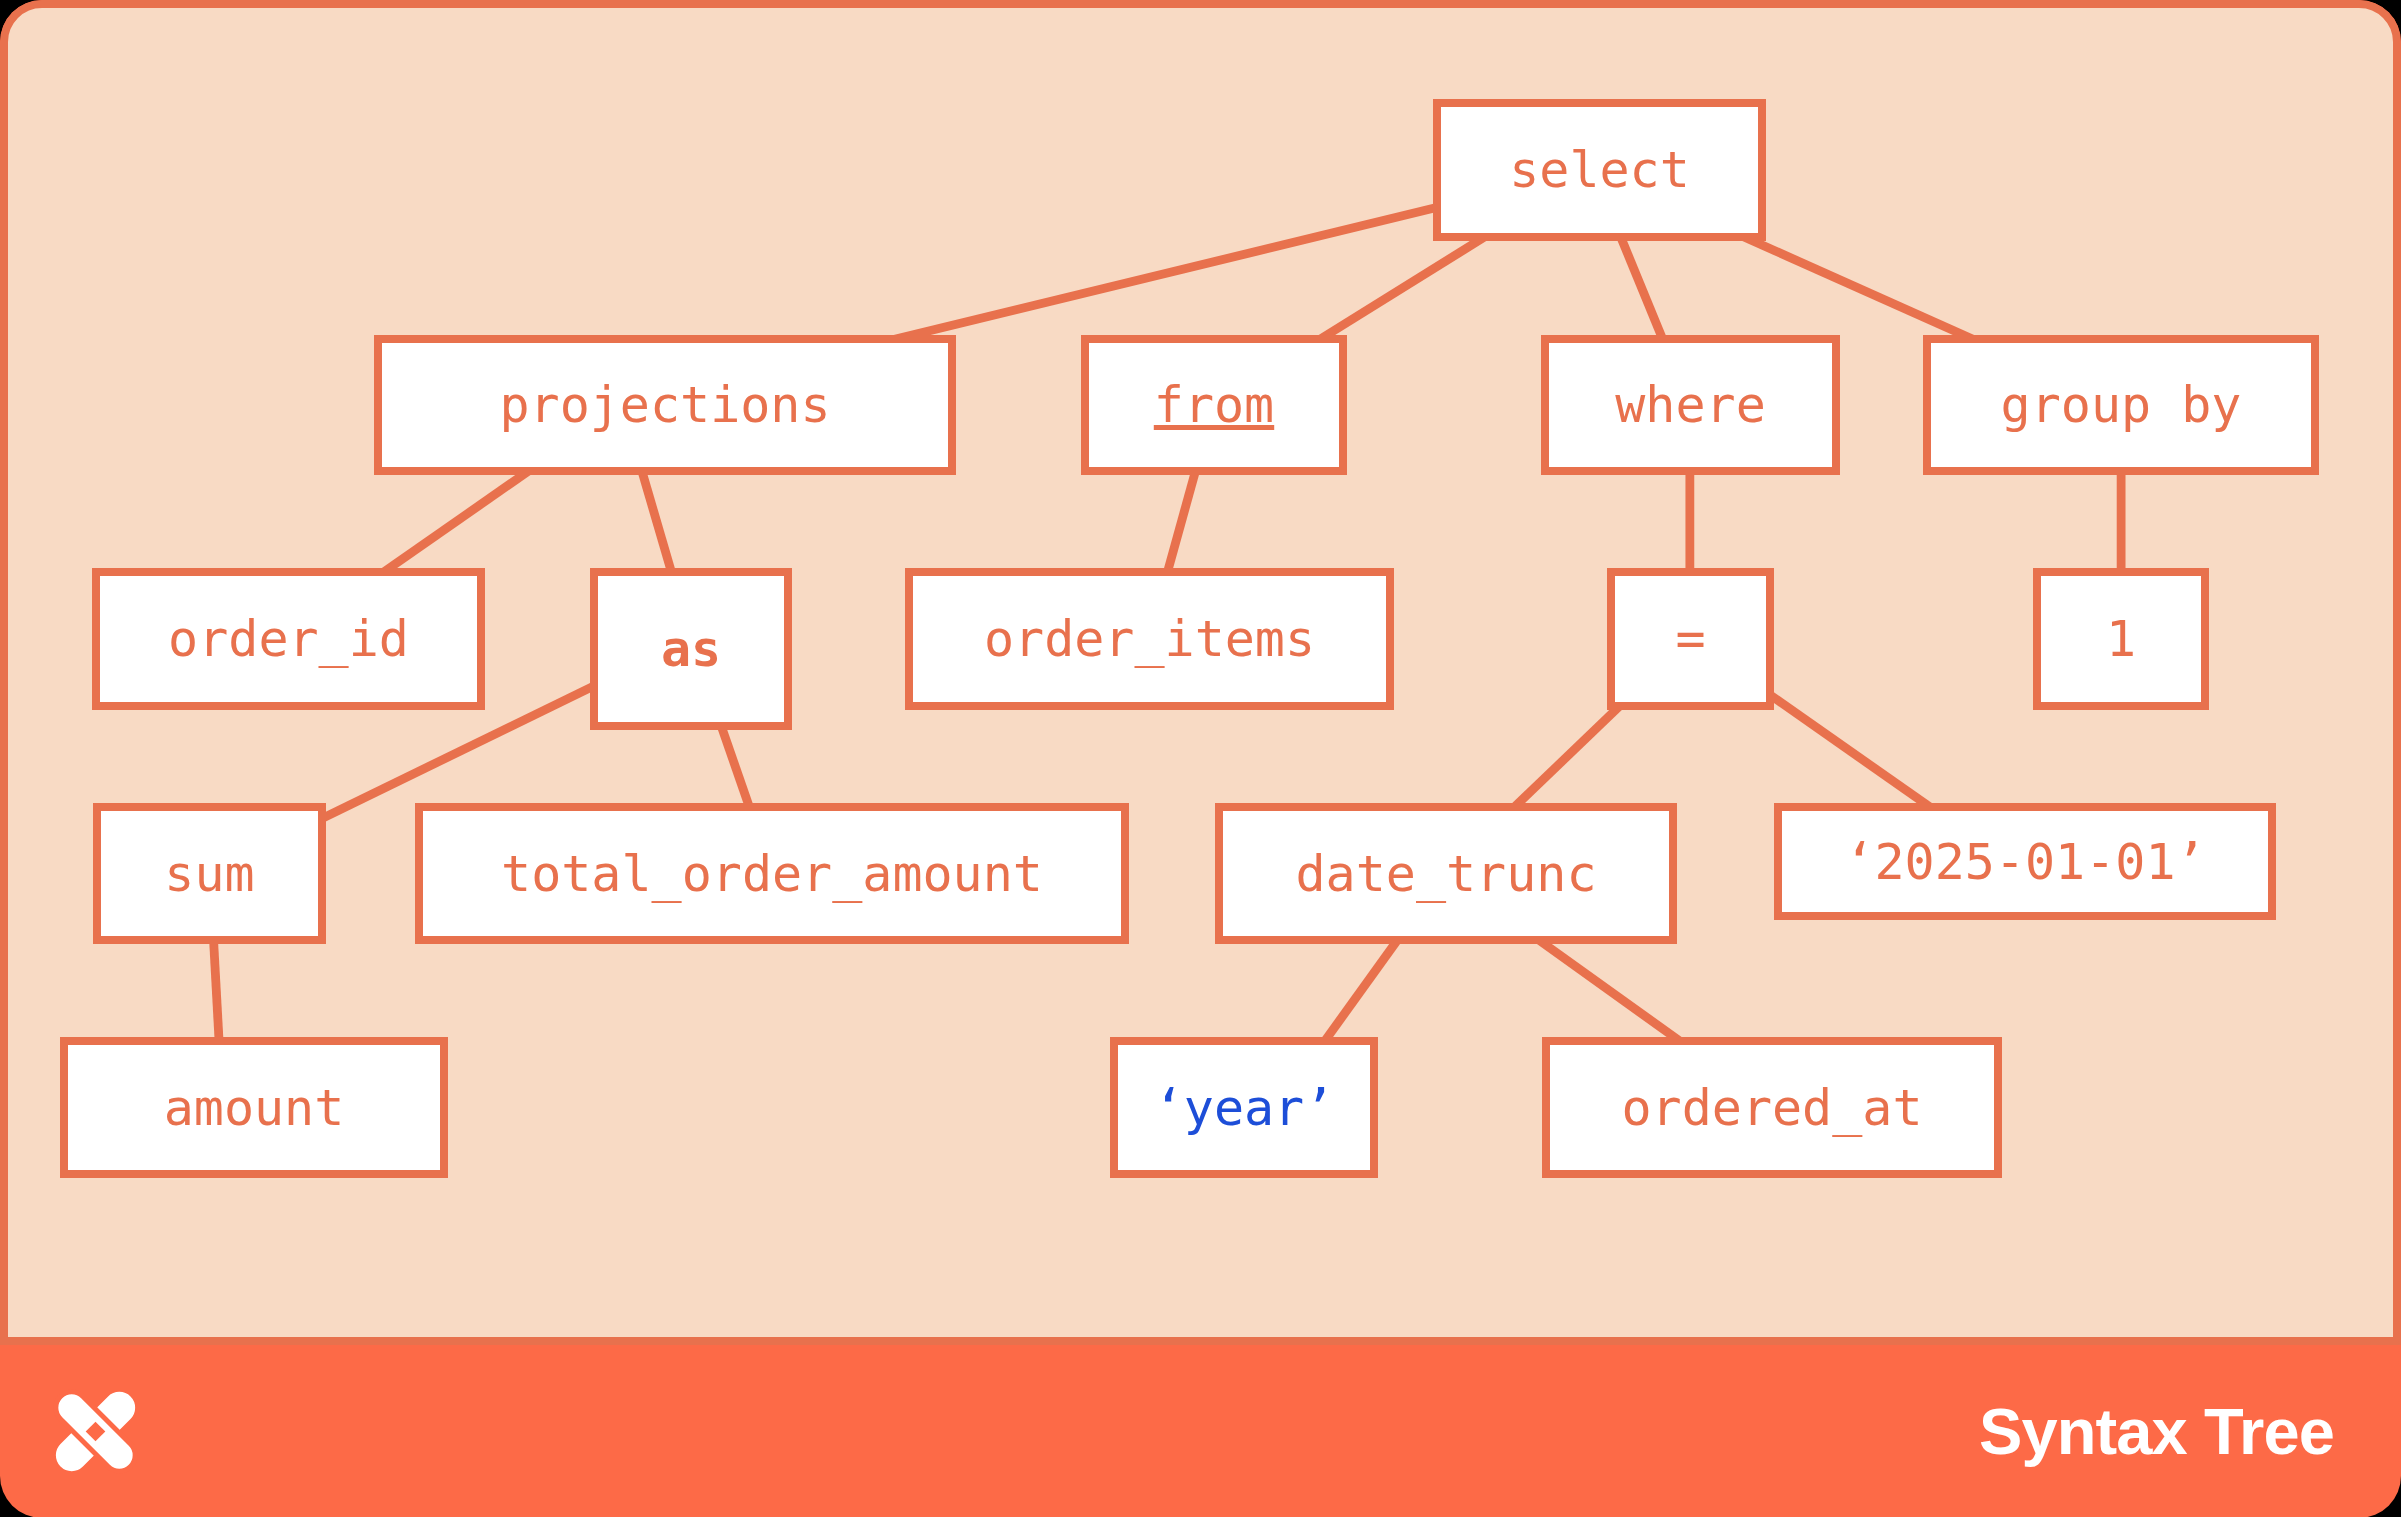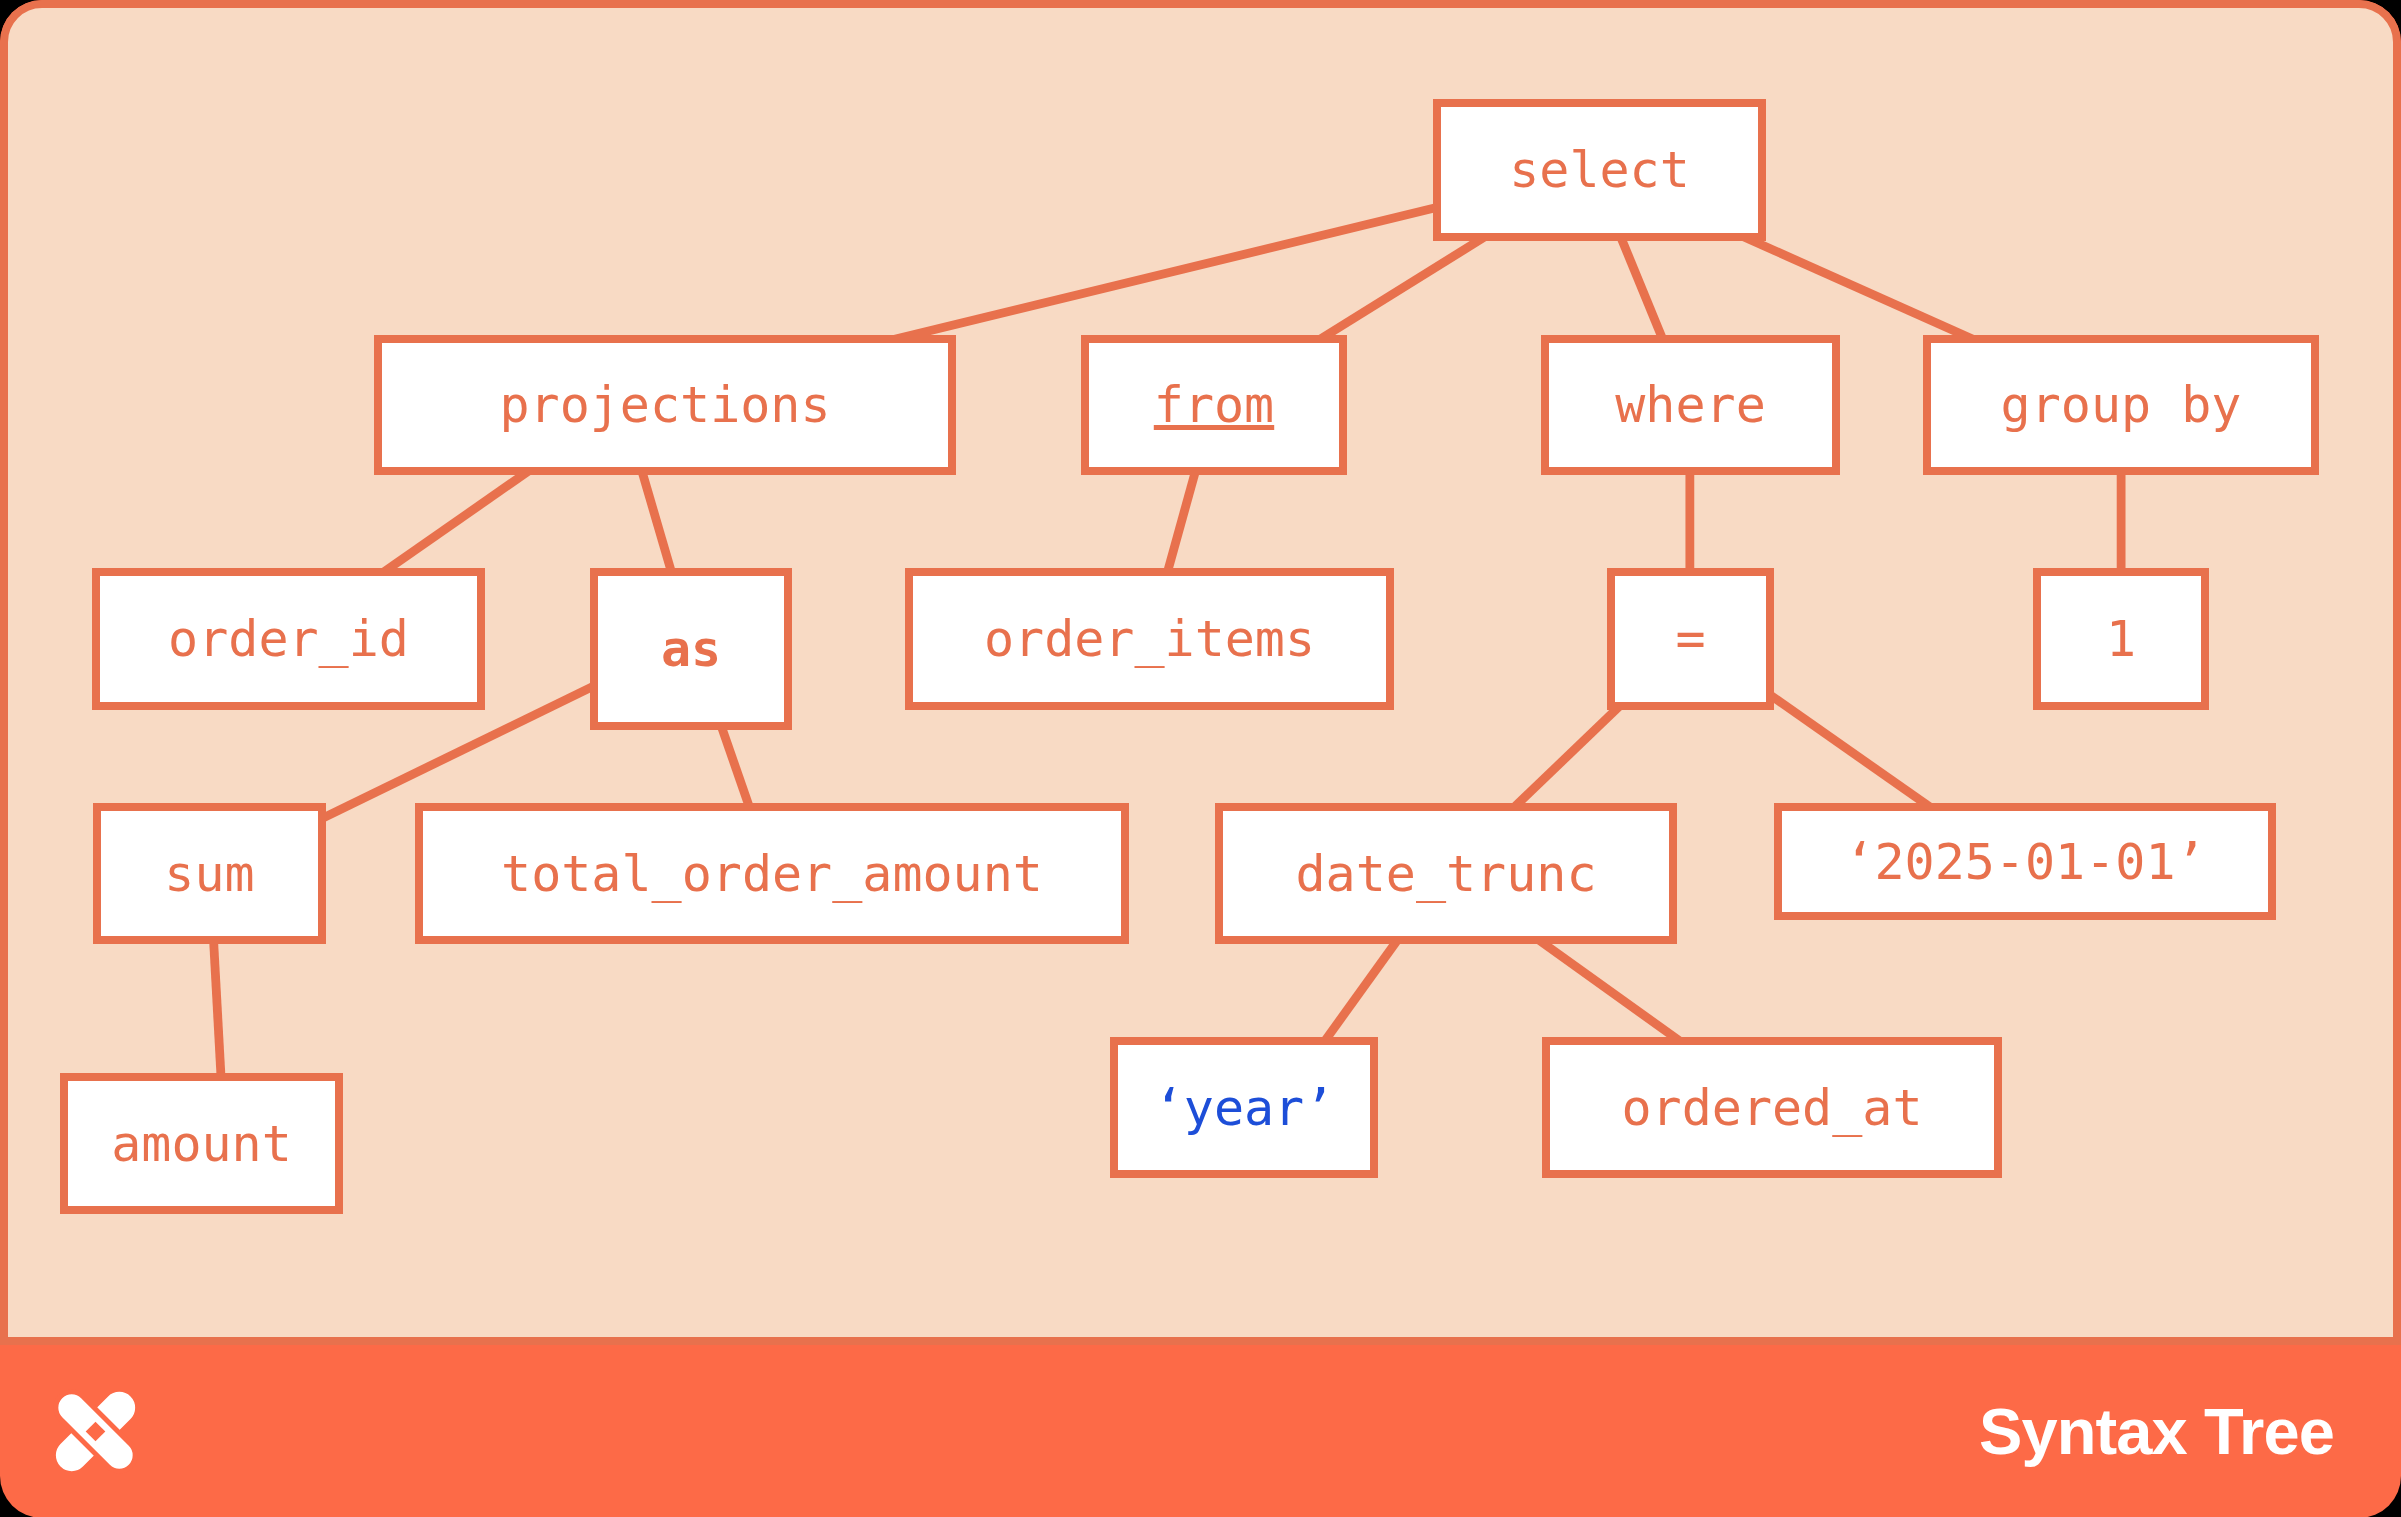--- a/index.html
+++ b/index.html
@@ -52,21 +52,21 @@
         <div class="node" style="left: 1923px; top: 335px; width: 396px; height: 140px; border: 8.8px solid rgb(232, 113, 77); background: rgb(255, 255, 255); color: rgb(232, 113, 77);">group by</div>
         <div class="node" style="left: 92px; top: 568px; width: 393px; height: 142px; border: 8.8px solid rgb(232, 113, 77); background: rgb(255, 255, 255); color: rgb(232, 113, 77);">order_id</div>
         <div class="node" style="left: 590px; top: 568px; width: 202px; height: 162px; border: 8.8px solid rgb(232, 113, 77); background: rgb(255, 255, 255); color: rgb(232, 113, 77); font-weight: bold;">as</div>
         <div class="node" style="left: 905px; top: 568px; width: 489px; height: 142px; border: 8.8px solid rgb(232, 113, 77); background: rgb(255, 255, 255); color: rgb(232, 113, 77);">order_items</div>
         <div class="node" style="left: 1607px; top: 568px; width: 167px; height: 142px; border: 8.8px solid rgb(232, 113, 77); background: rgb(255, 255, 255); color: rgb(232, 113, 77);">=</div>
         <div class="node" style="left: 2033px; top: 568px; width: 176px; height: 142px; border: 8.8px solid rgb(232, 113, 77); background: rgb(255, 255, 255); color: rgb(232, 113, 77);">1</div>
         <div class="node" style="left: 93px; top: 803px; width: 233px; height: 141px; border: 8.8px solid rgb(232, 113, 77); background: rgb(255, 255, 255); color: rgb(232, 113, 77);">sum</div>
         <div class="node" style="left: 415px; top: 803px; width: 714px; height: 141px; border: 8.8px solid rgb(232, 113, 77); background: rgb(255, 255, 255); color: rgb(232, 113, 77);">total_order_amount</div>
         <div class="node" style="left: 1215px; top: 803px; width: 462px; height: 141px; border: 8.8px solid rgb(232, 113, 77); background: rgb(255, 255, 255); color: rgb(232, 113, 77);">date_trunc</div>
         <div class="node" style="left: 1774px; top: 803px; width: 502px; height: 117px; border: 8.8px solid rgb(232, 113, 77); background: rgb(255, 255, 255); color: rgb(232, 113, 77);">‘2025-01-01’</div>
-        <div class="node" style="left: 60px; top: 1037px; width: 283px; height: 141px; border: 8.8px solid rgb(232, 113, 77); background: rgb(255, 255, 255); color: rgb(232, 113, 77); margin-top: 36px;">amount</div>
+        <div class="node" style="left: 60px; top: 1037px; width: 388px; height: 141px; border: 8.8px solid rgb(232, 113, 77); background: rgb(255, 255, 255); color: rgb(232, 113, 77);">amount</div>
         <div class="node" style="left: 1110px; top: 1037px; width: 268px; height: 141px; border: 8.8px solid rgb(232, 113, 77); background: rgb(255, 255, 255); color: #1d4ed8;">‘year’</div>
         <div class="node" style="left: 1542px; top: 1037px; width: 460px; height: 141px; border: 8.8px solid rgb(232, 113, 77); background: rgb(255, 255, 255); color: rgb(232, 113, 77);">ordered_at</div>
       </div>
     <div class="footer">
       <svg class="logo" viewBox="0 0 100 100">
         <g>
           <rect x="0" y="34" width="100" height="32" rx="16" fill="#ffffff" transform="rotate(-45 50 50)"></rect>
           <rect x="0" y="34" width="100" height="32" rx="16" fill="#ffffff" stroke="#FD6A47" stroke-width="5" transform="rotate(45 50 50)"></rect>
           <rect x="43" y="43" width="14" height="14" fill="#FD6A47" transform="rotate(45 50 50)"></rect>
         </g>

